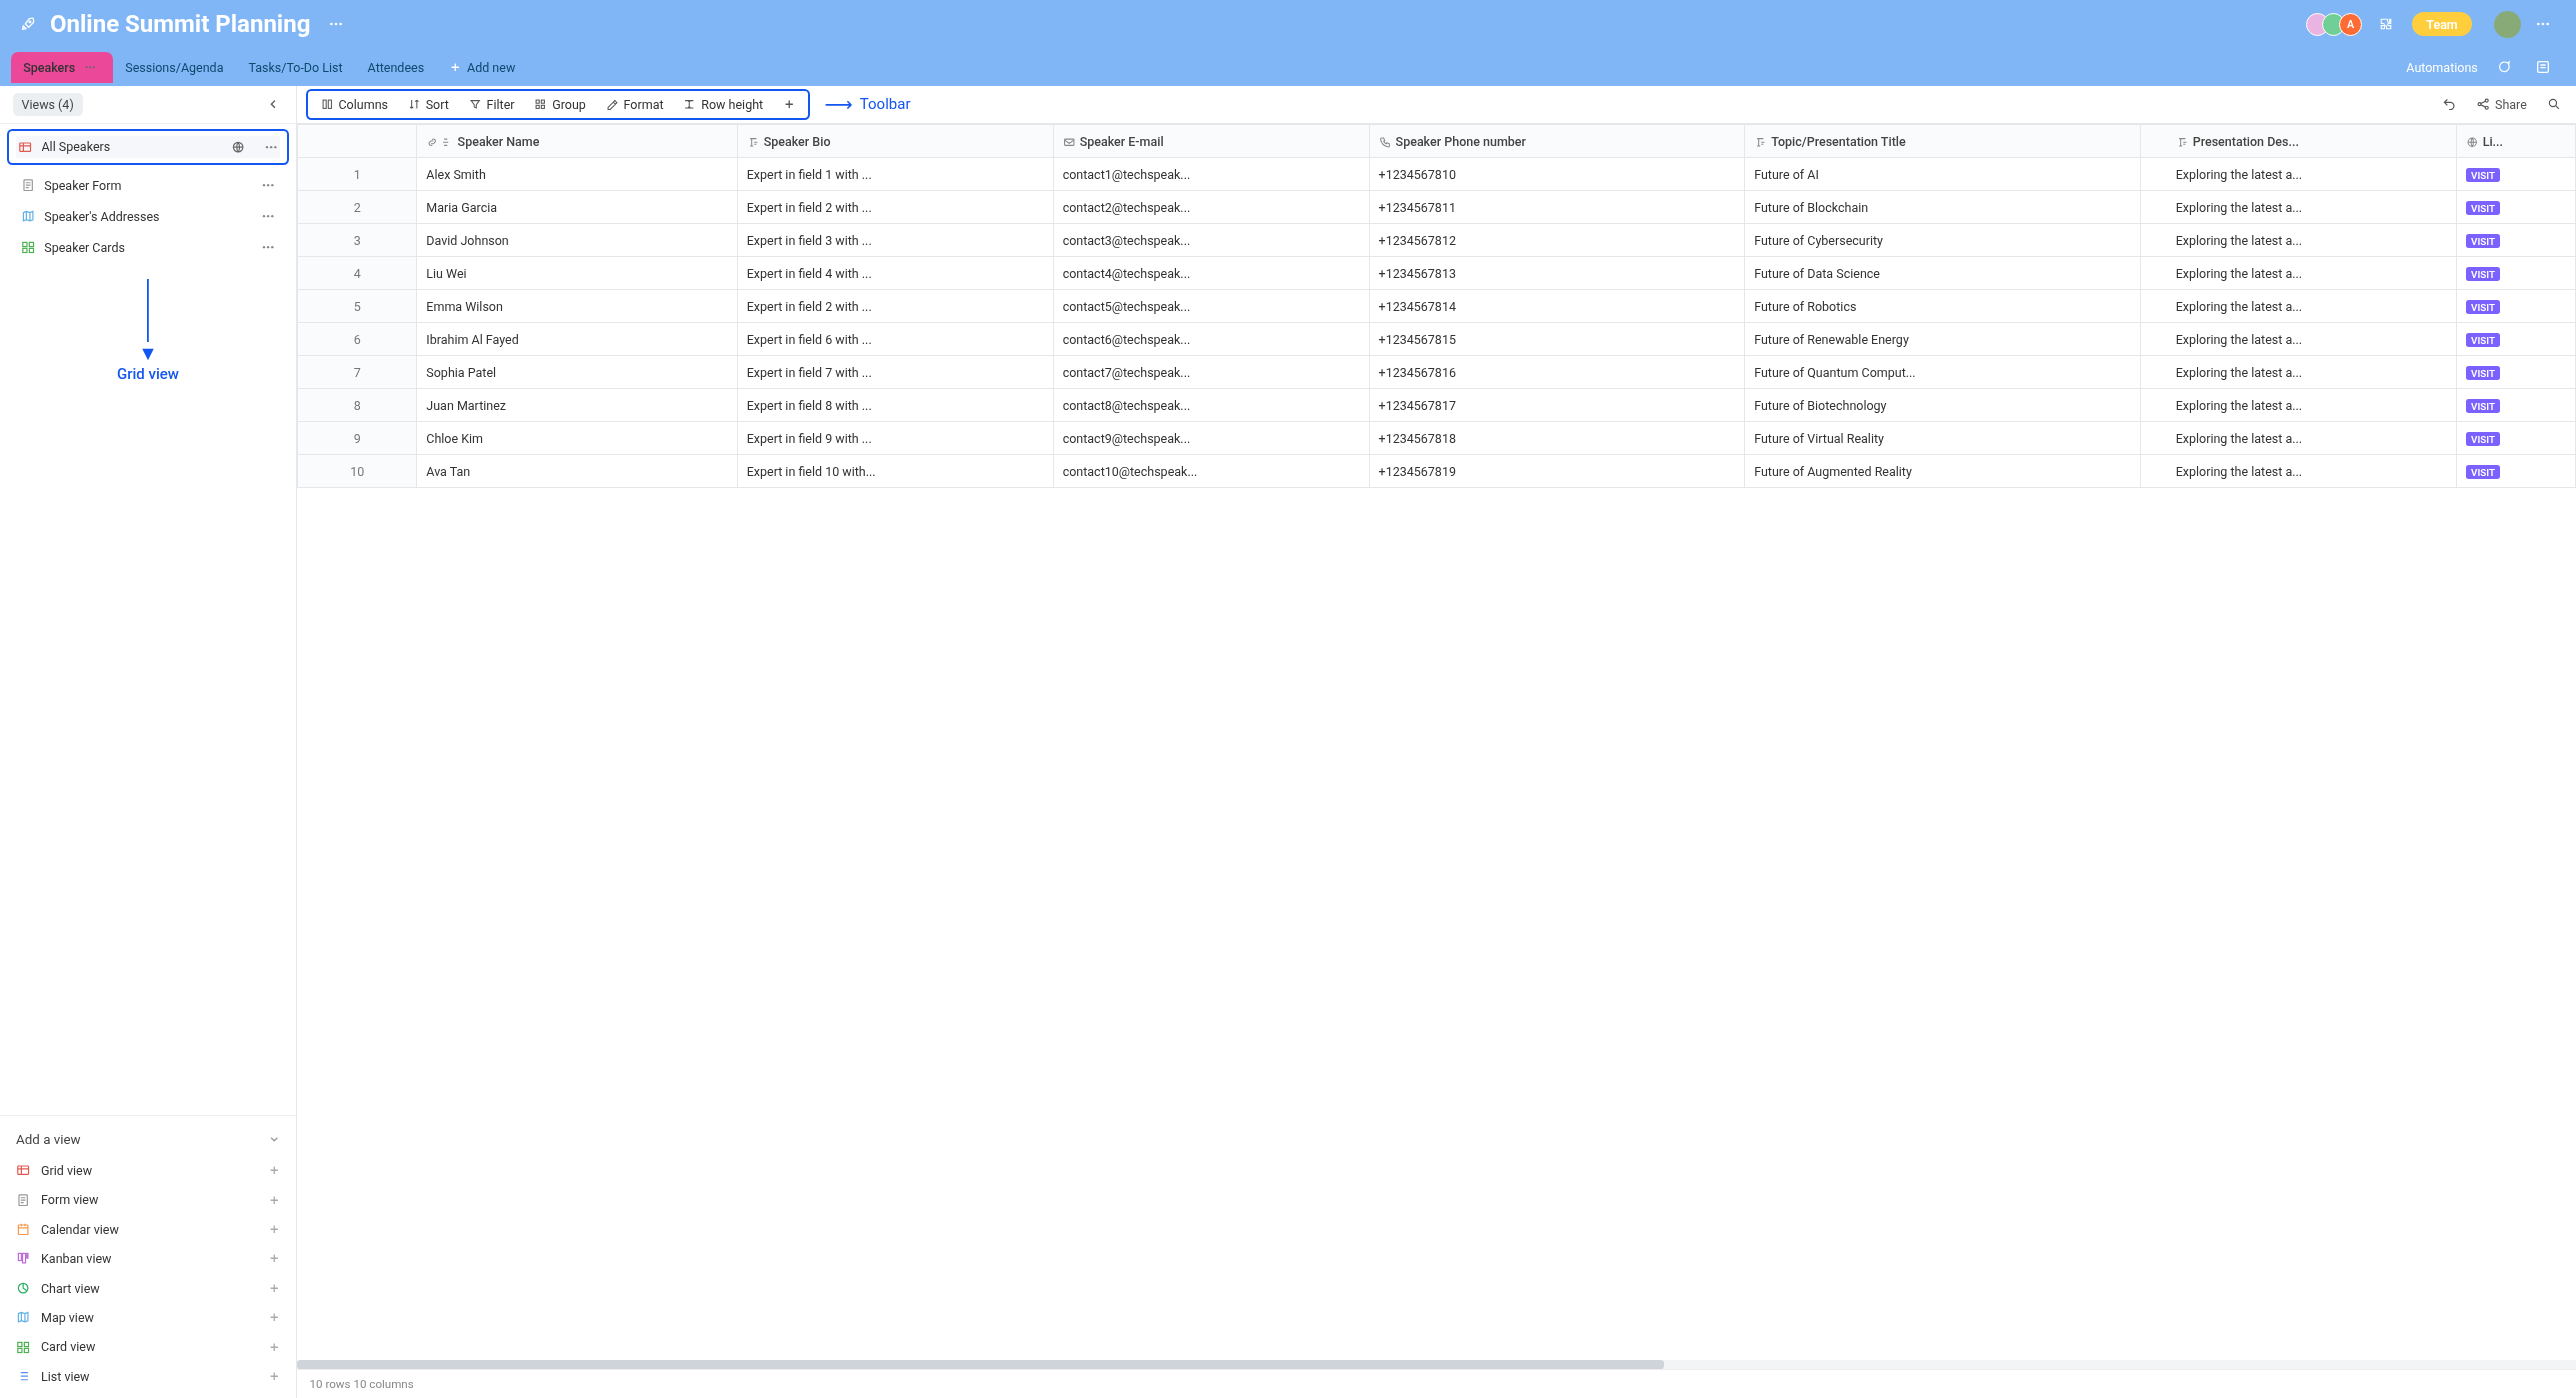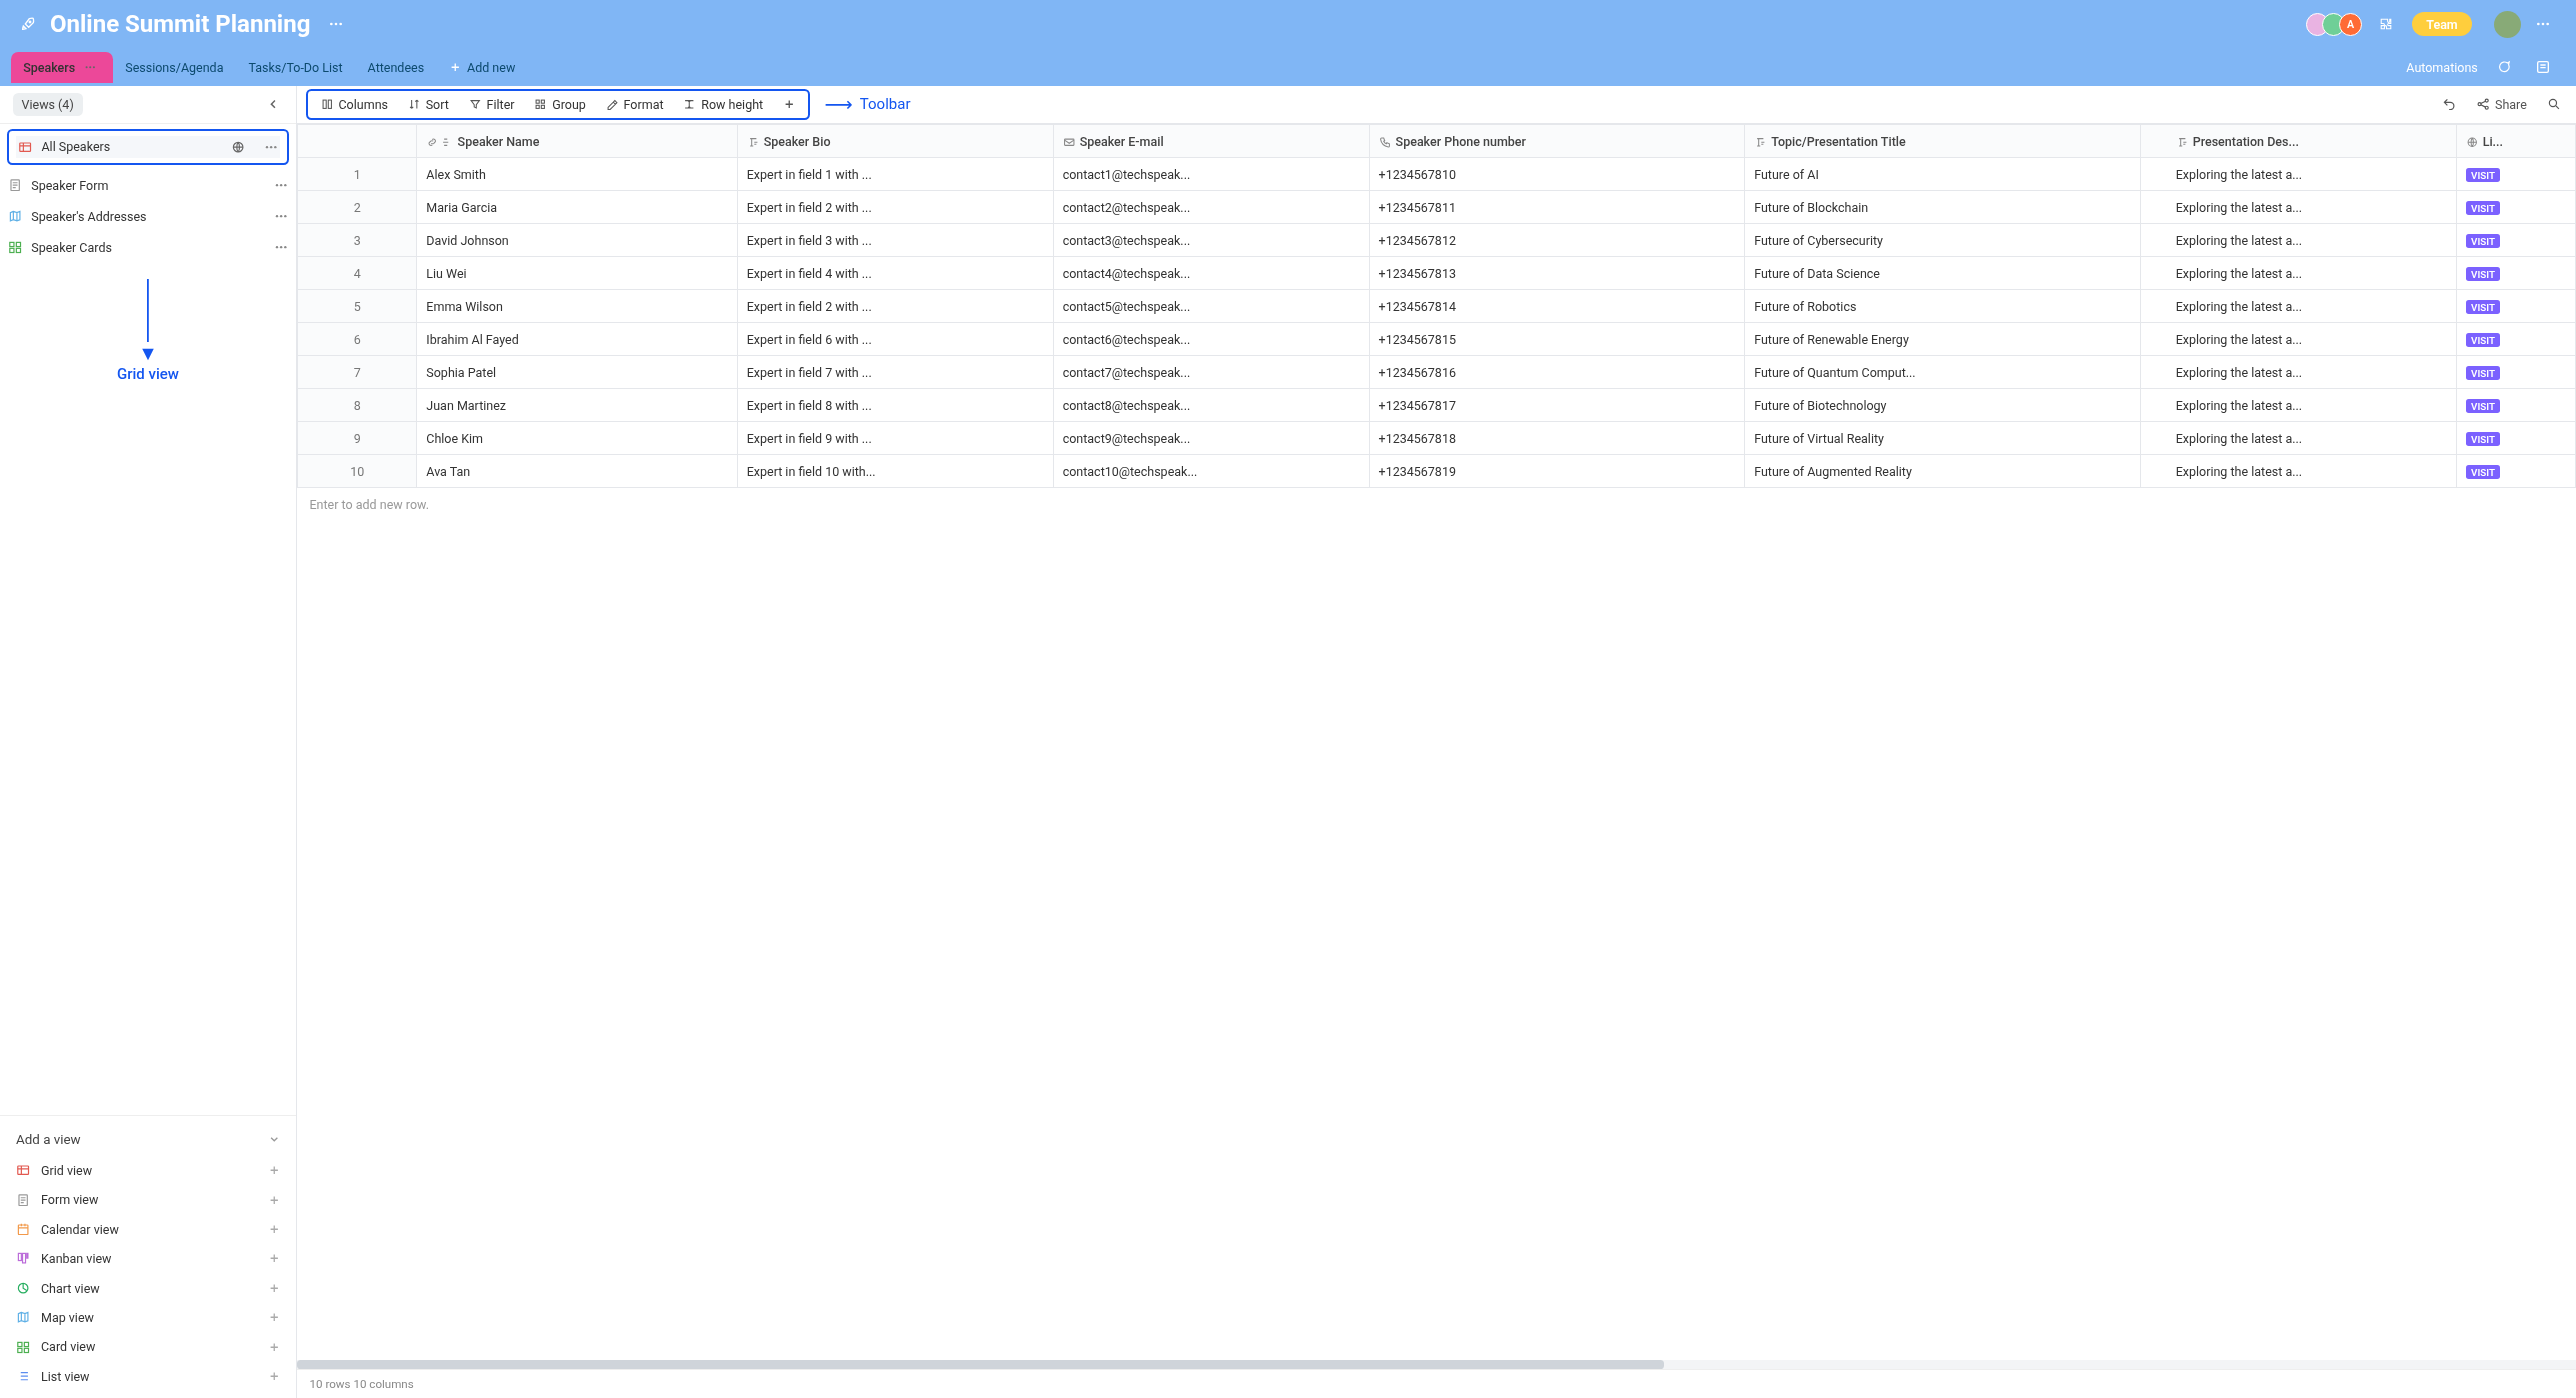--- a/index.html
+++ b/index.html
@@ -28,21 +28,21 @@
 .tabs .icbtn { padding:5.4px; cursor:pointer; }
 
 
 .body { flex:1; display:flex; min-height:0; }
 
 .sidebar { width: 297px; border-right: 0.9px solid #e5e7eb; display:flex; flex-direction:column; background:#fff; }
 .views-hdr { display:flex; align-items:center; padding: 7.2px 12.5px; border-bottom: 0.9px solid #eee; height:38px; }
 .views-pill { background:#eceff1; border-radius:5.4px; padding:3.6px 9px; font-size:12.5px; color:#444; }
 .views-hdr .collapse { margin-left:auto; cursor:pointer; color:#666; padding:3.6px; }
 
-.view-item { display:flex; align-items:center; gap:9px; padding: 8px 8px; cursor:pointer; position:relative; }
+.view-item { display:flex; align-items:center; gap:9px; padding: 8px 21px; cursor:pointer; position:relative; }
 .view-item .vname { flex:1; color:#333; }
 .view-item .vdots { color:#888; cursor:pointer; }
 .view-item.sel { background:#f5f7fa; }
 .view-callout { border:2.2px solid #1456f0; border-radius:5.4px; margin: 5.4px 7.2px; padding:4.5px 7.2px; }
 
 .annot-line { display:flex; flex-direction:column; align-items:center; color:#1456f0; }
 .annot-arrow { font-size:19.7px; }
 .annot-text { font-weight:500; font-size:15px; }
 
 .sidebar .divider { height:0.9px; background:#eee; margin:7.2px 0; }
@@ -638,21 +638,20 @@
                 <td class="w-name">Ava Tan</td>
                 <td class="w-bio">Expert in field 10 with...</td>
                 <td class="w-mail">contact10@techspeak...</td>
                 <td class="w-phone">+1234567819</td>
                 <td class="w-topic">Future of Augmented Reality</td>
                 <td class="w-desc">Exploring the latest a...</td>
                 <td class="w-link"><span class="visit-pill">VISIT</span></td>
               </tr>
             </tbody>
         </table>
-        <div class="addrow">Enter to add new row.</div>
       </div>
 
       <div class="hsbar">
           <div class="thumb"></div>
         </div>
       <div class="status">10 rows  10 columns</div>
     </div>
 
   </div>
 </div>

